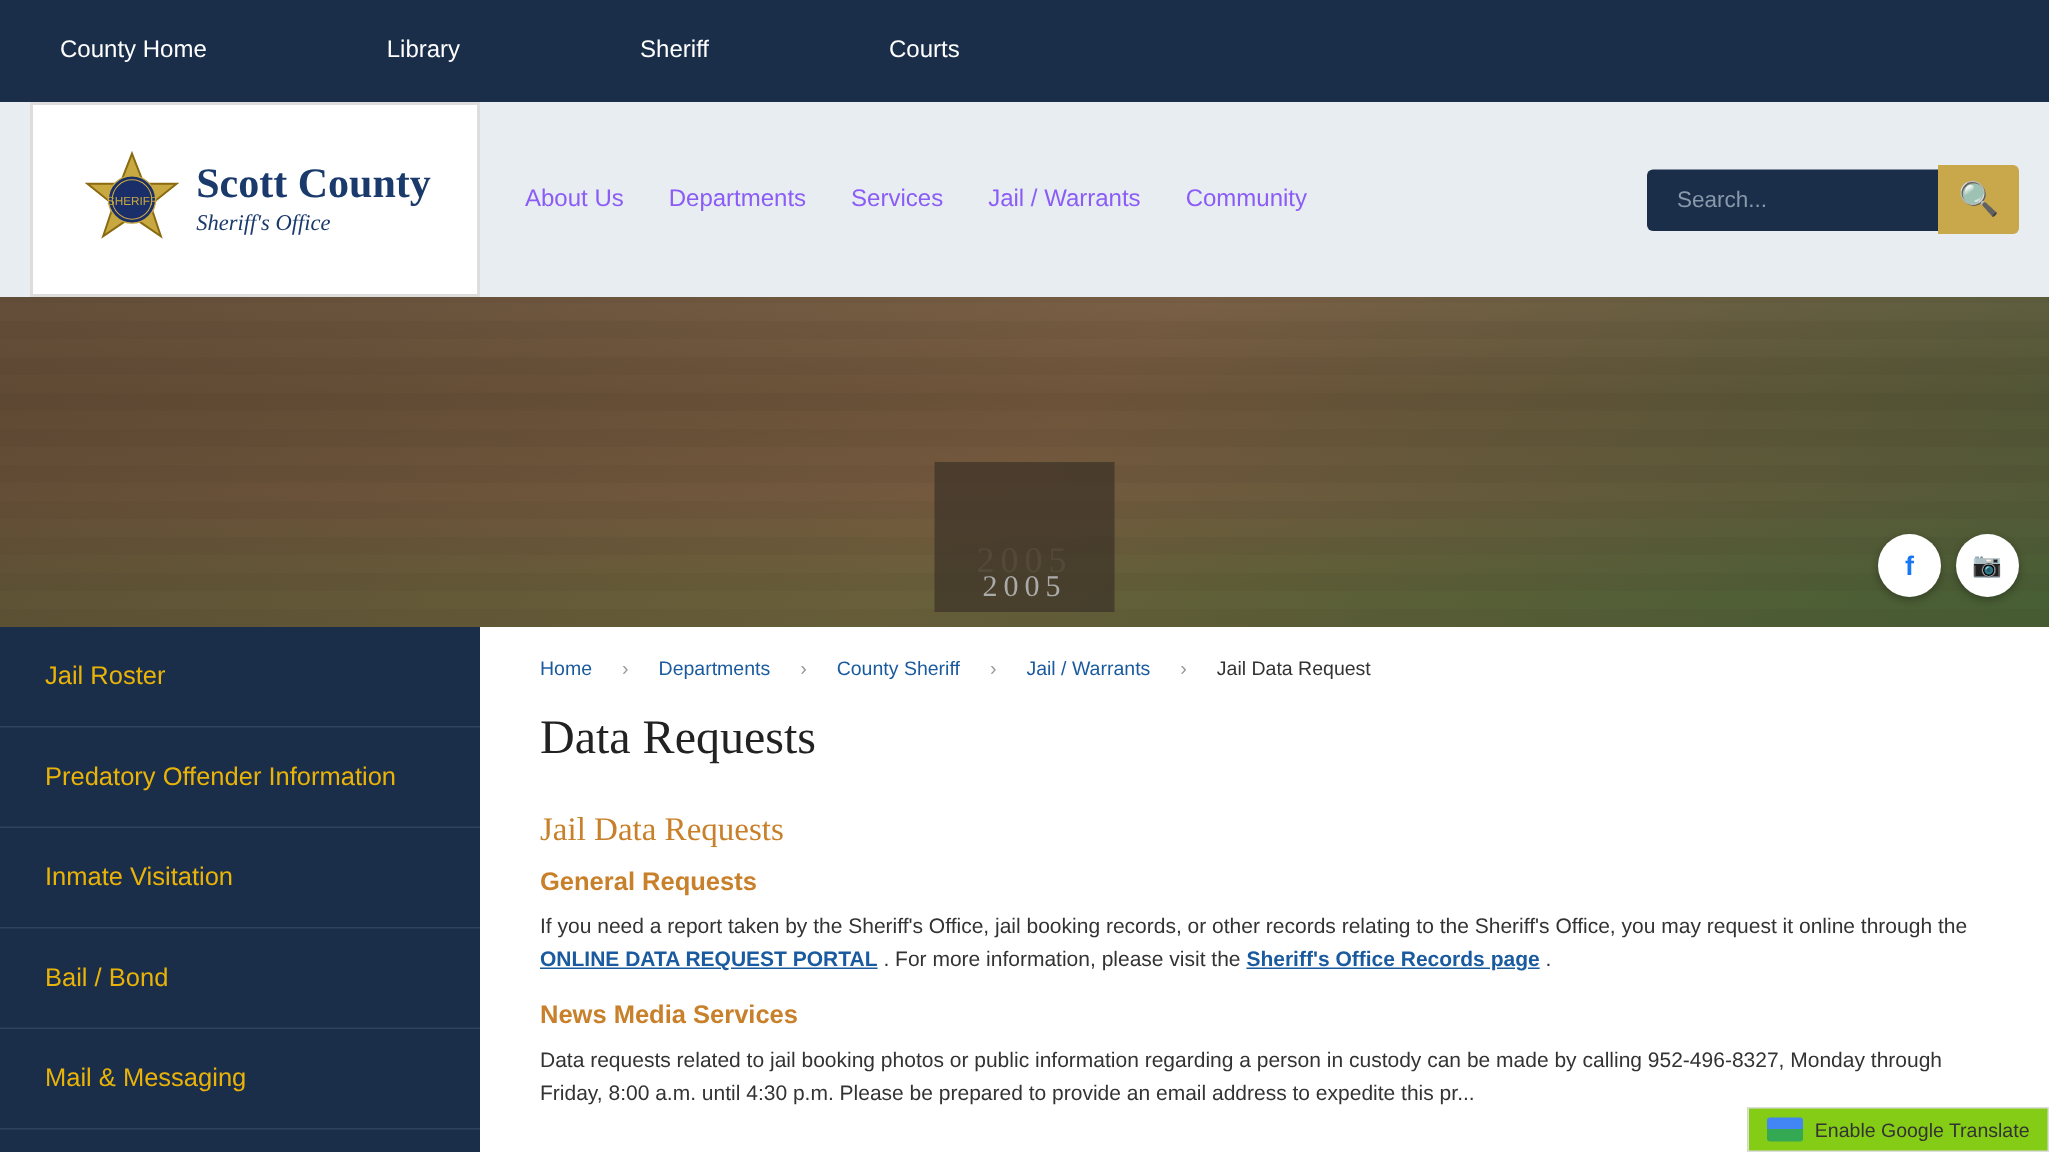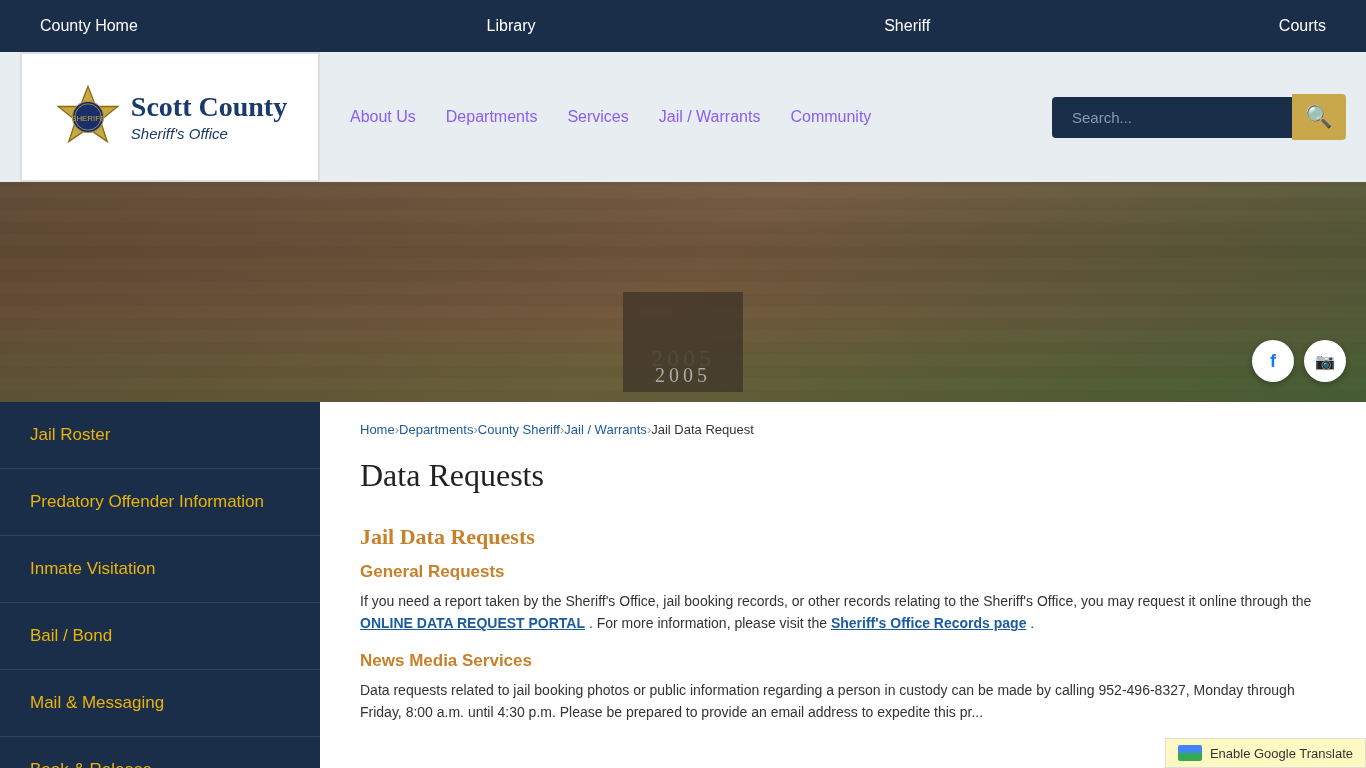--- a/index.html
+++ b/index.html
@@ -2,25 +2,25 @@
 <html><head>
   <meta charset="utf-8">
   <style>
     * { margin: 0; padding: 0; box-sizing: border-box; }
     body { font-family: Arial, sans-serif; font-size: 14px; color: #333; width: 1366px; min-height: 768px; overflow-x: hidden; }
 
     
     .top-bar {
       background-color: #1a2e4a;
       display: flex;
-      justify-content: space-between;
+      justify-content: flex-start;
       align-items: center;
       gap: 120px;
       padding: 10px 40px;
-      height: 52px;
+      height: 68px;
     }
     .top-bar a {
       color: #fff;
       text-decoration: none;
       font-size: 16px;
       font-weight: 500;
     }
 
     
     .header {
@@ -56,21 +56,21 @@
       color: #1a3a6b;
       font-size: 28px;
       font-weight: bold;
       font-family: Georgia, serif;
       line-height: 1.1;
     }
     .logo-text .sheriffs-office {
       color: #1a3a6b;
       font-size: 15px;
       font-style: italic;
-      font-family: Liberation Sans, sans-serif;
+      font-family: Liberation Serif, serif;
       margin-top: 2px;
     }
 
     .nav-area {
       display: flex;
       align-items: center;
       gap: 30px;
       flex: 1;
       padding: 0 30px;
     }
@@ -86,21 +86,21 @@
       display: flex;
       align-items: center;
       margin-left: auto;
     }
     .search-input {
       background: #1a2e4a;
       border: none;
       padding: 12px 20px;
       color: #aab;
       font-size: 15px;
-      width: 240px;
+      width: 194px;
       outline: none;
       border-radius: 4px 0 0 4px;
     }
     .search-input::placeholder { color: #8899aa; }
     .search-btn {
       background: #c8a84b;
       border: none;
       width: 54px;
       height: 46px;
       cursor: pointer;
@@ -194,21 +194,21 @@
     .content-area {
       flex: 1;
       padding: 20px 40px 40px 40px;
       background: #fff;
     }
 
     
     .breadcrumb {
       display: flex;
       align-items: center;
-      gap: 0;
+      gap: 20px;
       font-size: 13px;
       color: #666;
       margin-bottom: 20px;
       flex-wrap: wrap;
     }
     .breadcrumb a {
       color: #1a5a9e;
       text-decoration: none;
     }
     .breadcrumb .sep { color: #999; }
@@ -220,21 +220,21 @@
       font-size: 32px;
       color: #222;
       margin-bottom: 30px;
       font-weight: normal;
     }
 
     
     .section-h2 {
       color: #c8802a;
       font-size: 22px;
-      font-weight: bold;
+      font-weight: normal;
       margin-bottom: 12px;
       font-family: Georgia, serif;
     }
     .section-h3 {
       color: #c8802a;
       font-size: 17px;
       font-weight: bold;
       margin-bottom: 8px;
     }
 
@@ -249,21 +249,21 @@
       color: #1a5a9e;
       font-weight: bold;
       text-decoration: underline;
     }
 
     
     .translate-bar {
       position: fixed;
       bottom: 0;
       right: 0;
-      background: #fef9c3;
+      background: #84cc16;
       border: 1px solid #ddd;
       padding: 6px 12px;
       display: flex;
       align-items: center;
       gap: 8px;
       font-size: 13px;
       color: #333;
       cursor: pointer;
       z-index: 999;
     }

